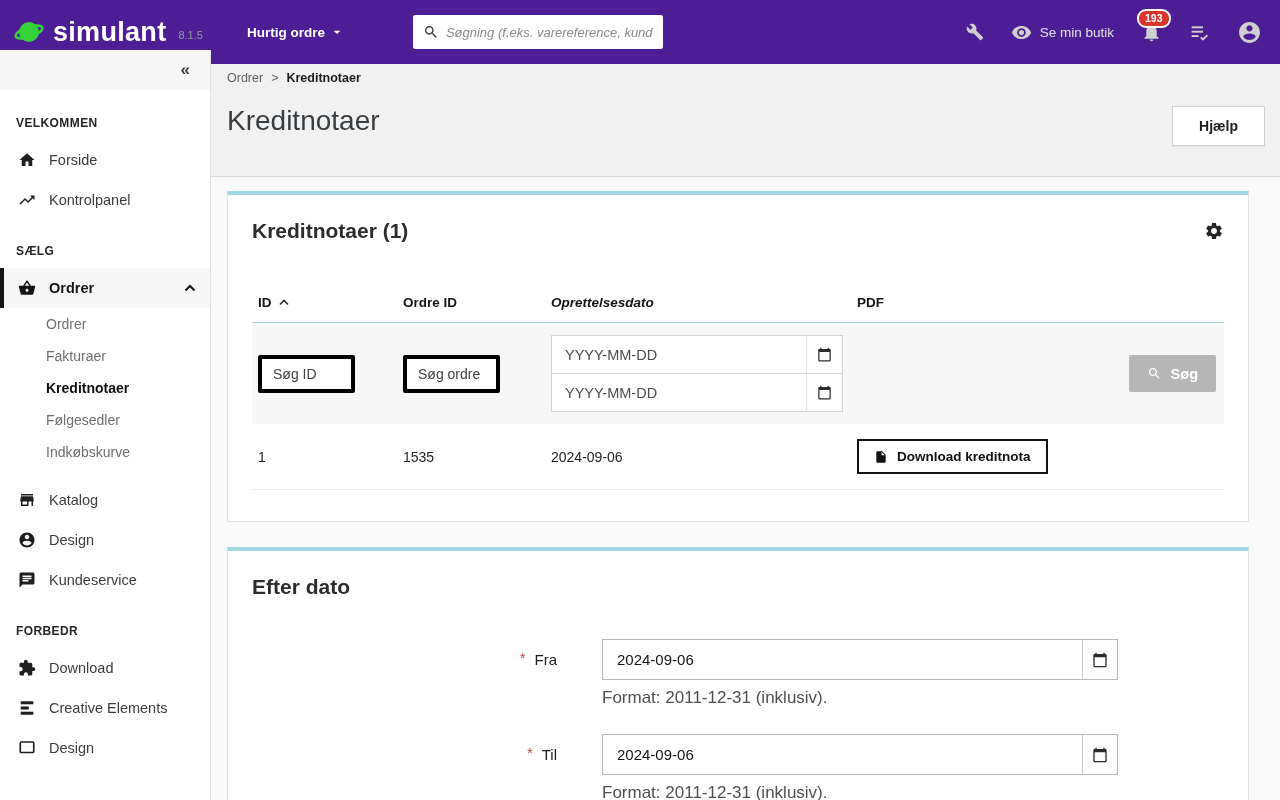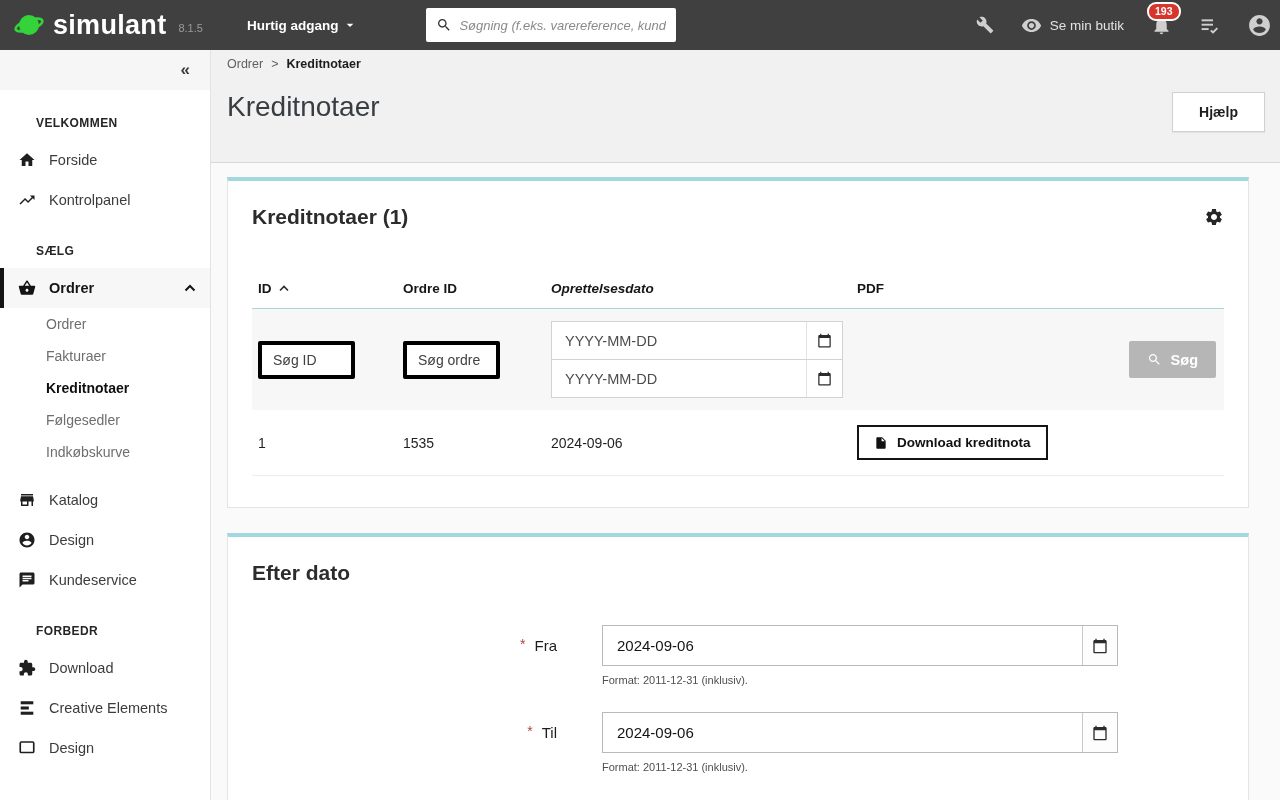--- a/index.html
+++ b/index.html
@@ -1,20 +1,20 @@
 <!DOCTYPE html>
 <html><head>
 <meta charset="utf-8">
 <style>
   * { margin:0; padding:0; box-sizing:border-box; }
   html,body { width:1280px; height:800px; overflow:hidden; background:#fafafa;
               font-family:"Liberation Sans", sans-serif; }
 
   
-  .topbar { height:50px; background:#404040; display:flex; align-items:center; padding-right:8px; }
+  .topbar { height:64px; background:#4c1d95; display:flex; align-items:center; padding-right:18px; }
   .brand-block { display:flex; align-items:center; padding-left:14px; gap:9px; }
   .brand-name { color:#fff; font-size:27px; font-weight:700; letter-spacing:.3px; }
   .version { color:#9a9a9a; font-size:11px; margin-left:12px; margin-top:6px; }
   .quick-access { display:flex; align-items:center; gap:4px; margin-left:44px; color:#fff;
                   font-size:13.5px; font-weight:700; cursor:pointer; }
   .searchbox { margin-left:68px; width:250px; height:34px; background:#fff; border-radius:2px;
                display:flex; align-items:center; padding:0 10px; gap:7px; }
   .searchbox input { border:none; outline:none; flex:1; font-size:13px; font-family:inherit;
                      color:#222; min-width:0; }
   .searchbox input::placeholder { color:#8a8a8a; font-style:italic; opacity:1; }
@@ -24,21 +24,21 @@
   .badge { position:absolute; top:-13px; left:-4px; background:#d8362c; color:#fff; font-size:10.5px;
            font-weight:700; padding:1px 6px 2px; border-radius:9px; border:2px solid #fff; line-height:12px; }
 
   
   .sidebar { position:fixed; top:50px; left:0; width:211px; bottom:0; background:#fff;
              border-right:1px solid #e3e3e3; }
   .collapse-row { height:40px; display:flex; justify-content:flex-end; align-items:center;
                   padding-right:20px; background:#f6f6f6; }
   .collapse-btn { font-size:17px; font-weight:700; color:#3a3a3a; cursor:pointer; }
   .nav { padding-top:12px; }
-  .section-title { padding:24px 16px 10px; font-size:12px; font-weight:700; color:#262626; letter-spacing:.4px;margin-left:20px; }
+  .section-title { padding:24px 16px 10px; font-size:12px; font-weight:700; color:#262626; letter-spacing:.4px; }
   .section-title.first { padding-top:14px; }
   .item { height:40px; display:flex; align-items:center; gap:13px; padding:0 14px 0 18px;
           font-size:14.5px; color:#3c3c3c; cursor:pointer; }
   .item svg { flex:none; }
   .item.parent-active { border-left:4px solid #141414; padding-left:14px; font-weight:700;
                         background:#f7f7f7; color:#141414; }
   .chev-right { margin-left:auto; }
   .subitem { height:32px; display:flex; align-items:center; padding-left:46px; font-size:14px;
              color:#6e6e6e; cursor:pointer; }
   .subitem.active { color:#0f0f0f; font-weight:700; }
@@ -90,38 +90,38 @@
 
   .card2 { margin-top:25px; height:268px; padding:18px 24px; overflow:hidden; }
   .form-row { display:flex; align-items:center; margin-top:40px; }
   .form-row.second { margin-top:26px; }
   .form-label { width:350px; text-align:right; padding-right:45px; font-size:15px; color:#1d1d1d; }
   .req { color:#a94442; margin-right:9px; position:relative; top:-2px; font-size:14px; }
   .input-group { display:flex; width:516px; height:41px; border:1px solid #b9b9b9; background:#fff; }
   .input-group input { flex:1; border:none; outline:none; padding:0 14px; font-size:15px;
                        font-family:inherit; color:#141414; min-width:0; }
   .input-group .cal-addon { width:35px; border-left:1px solid #c9c9c9; background:#fdfdfd; }
-  .hint { margin-left:350px; margin-top:8px; font-size:11px; color:#4f4f4f; }
+  .hint { margin-left:350px; margin-top:8px; font-size:17px; color:#4f4f4f; }
 </style>
 </head>
 <body>
 
 <div class="topbar">
   <div class="brand-block">
     <span style="display:flex;">
       <svg width="30" height="30" viewBox="0 0 30 30">
         <circle cx="15" cy="15" r="10" fill="#35d33a"></circle>
         <ellipse cx="15" cy="15" rx="14" ry="5" fill="none" stroke="#35d33a" stroke-width="2.6" transform="rotate(-18 15 15)"></ellipse>
       </svg>
     </span>
     <span class="brand-name">simulant</span>
   </div>
   <span class="version">8.1.5</span>
   <div class="quick-access">
-    <span>Hurtig adgang</span>
+    <span>Hurtig ordre</span>
     <span style="display:flex;">
       <svg width="16" height="16" viewBox="0 0 24 24" fill="#fff">
           <path d="M7 10l5 5 5-5z"></path>
         </svg>
     </span>
   </div>
   <div class="searchbox">
     <span style="display:flex;">
       <svg width="16" height="16" viewBox="0 0 24 24" fill="#333">
           <path d="M15.5 14h-.79l-.28-.27C15.41 12.59 16 11.11 16 9.5 16 5.91 13.09 3 9.5 3S3 5.91 3 9.5 5.91 16 9.5 16c1.61 0 3.09-.59 4.23-1.57l.27.28v.79l5 4.99L20.49 19l-4.99-5zm-6 0C7.01 14 5 11.99 5 9.5S7.01 5 9.5 5 14 7.01 14 9.5 11.99 14 9.5 14z"></path>

